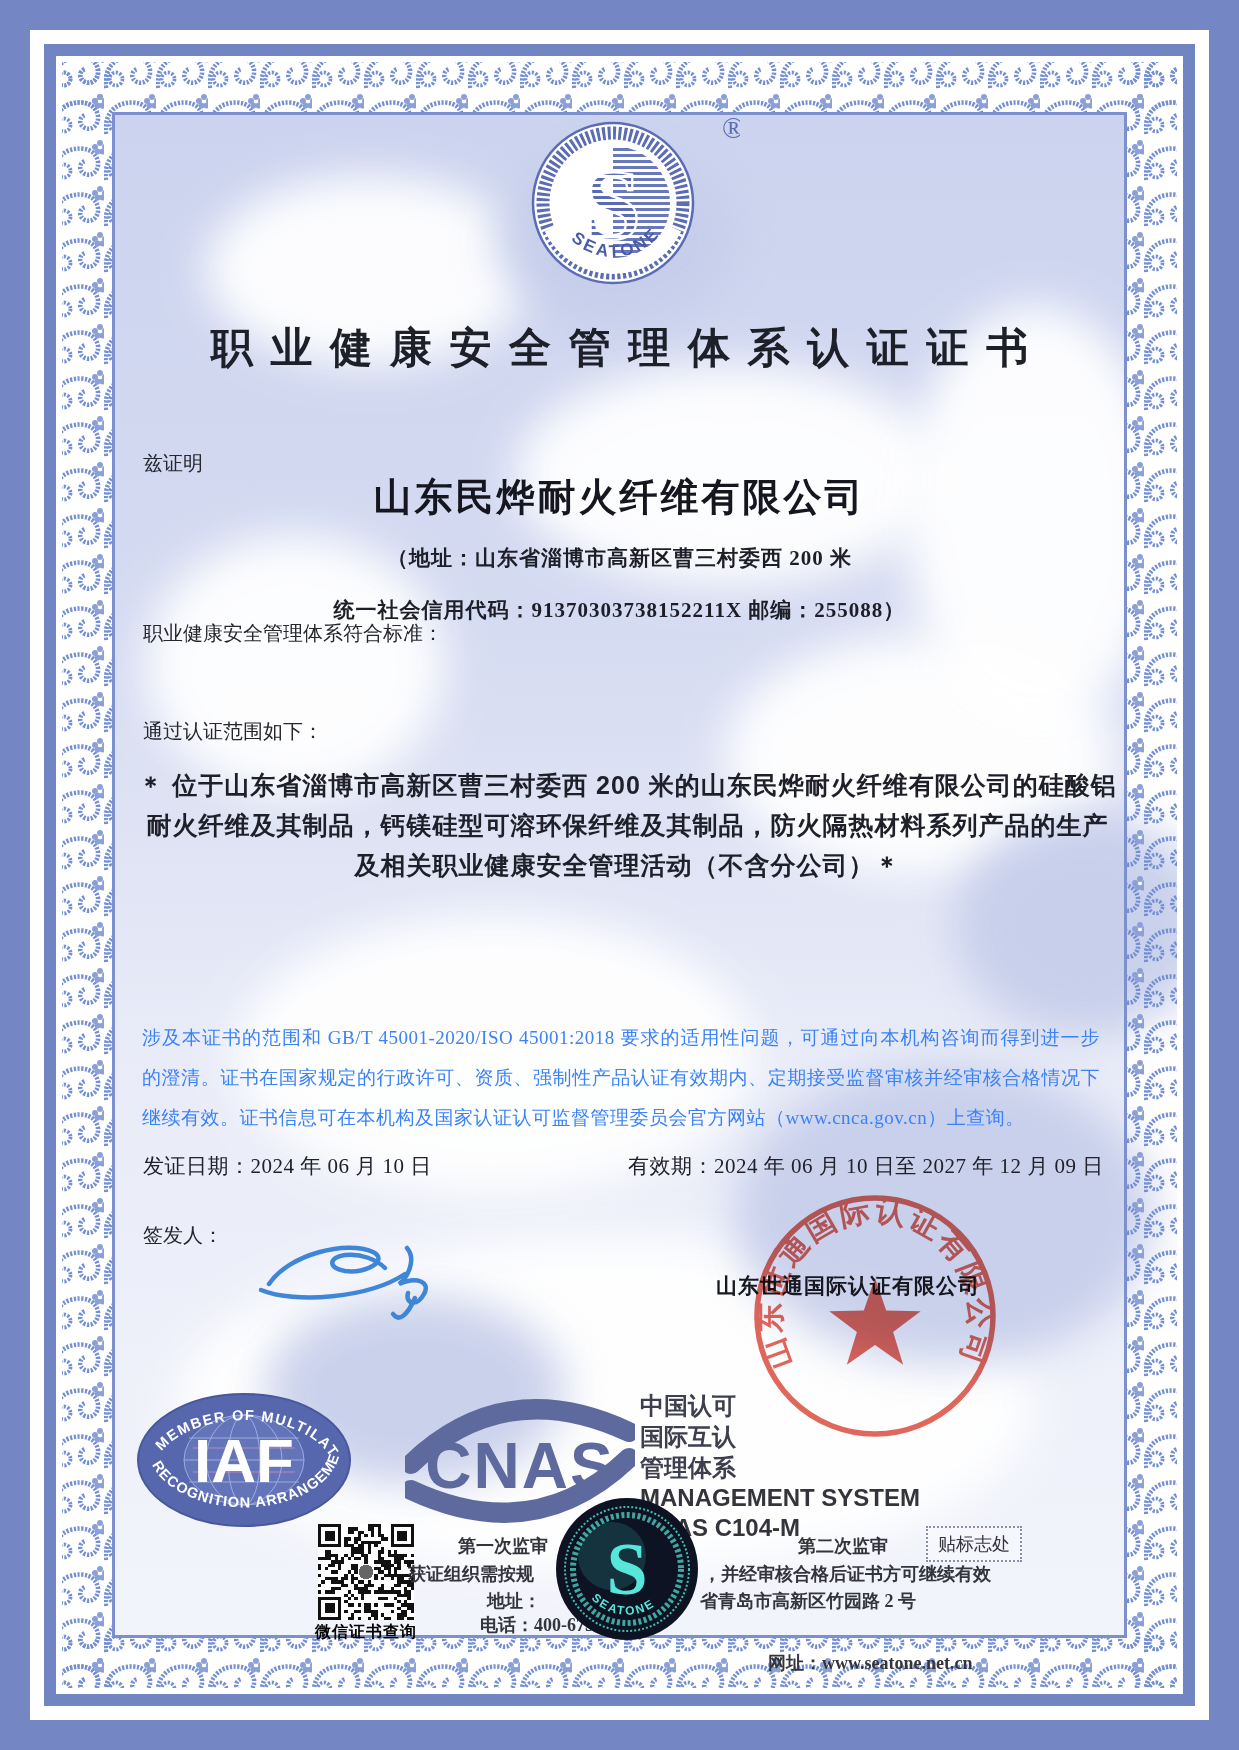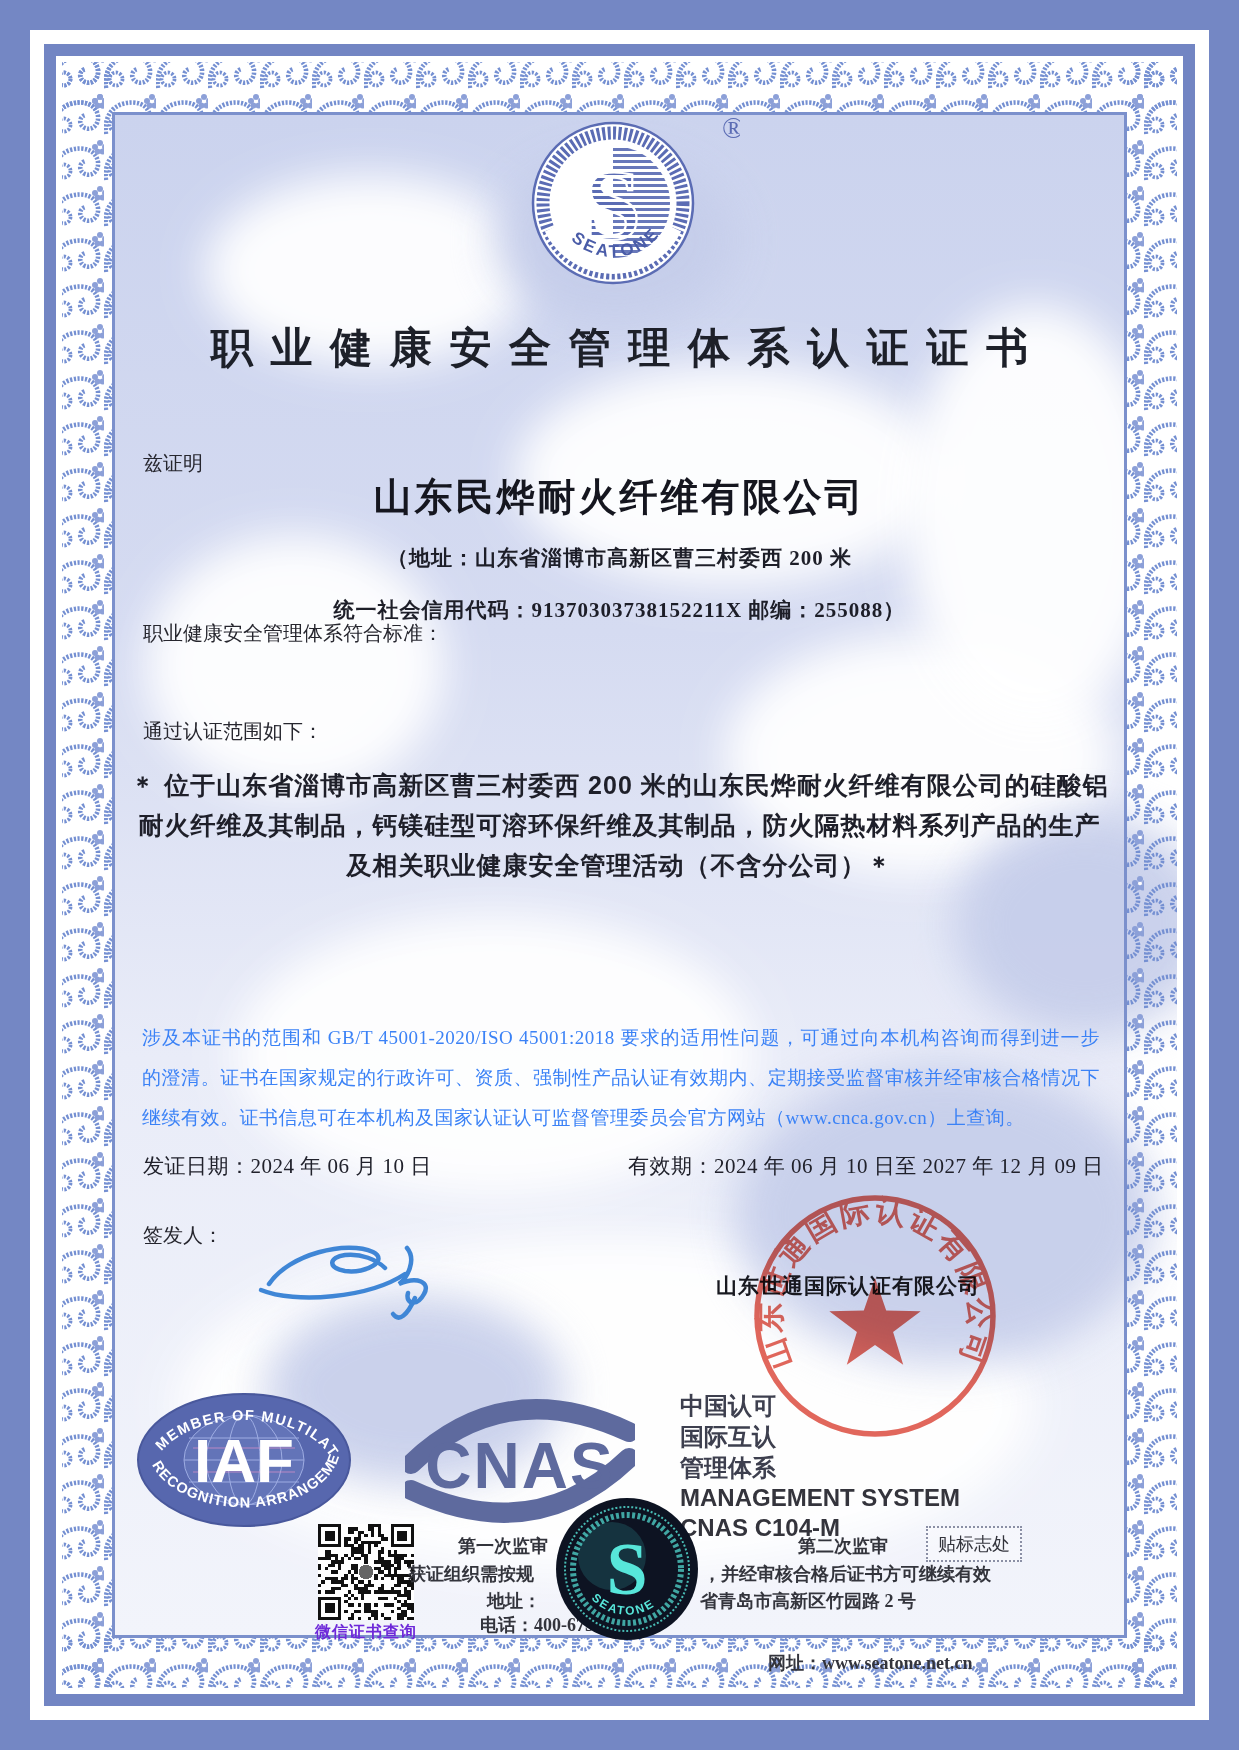--- a/index.html
+++ b/index.html
@@ -28,21 +28,21 @@
   .standard{font-size:37px;font-weight:600;font-family:"Liberation Sans",sans-serif;color:#2e2e36;letter-spacing:1px;}
   .scope{font-size:25px;font-weight:bold;font-family:"Liberation Sans",sans-serif;
          color:#1e1f29;line-height:40px;letter-spacing:1px;}
   .fine{font-size:19px;line-height:40px;text-align:justify;color:#3b82f6;letter-spacing:.5px;}
   .dateline{font-size:21px;color:#20212b;letter-spacing:.5px;}
   .issuer-black{font-size:21px;font-weight:600;color:#17181f;letter-spacing:1px;}
   .accr-cn{font-size:24px;font-weight:bold;font-family:"Liberation Sans",sans-serif;color:#3d3f4e;line-height:31px;}
   .accr-en{font-size:24px;font-weight:bold;font-family:Liberation Sans, sans-serif;color:#34343c;line-height:30px;}
   .foot{font-size:18px;font-weight:600;color:#33343c;}
   .sticker-box{border:2px dotted #8a8fa5;padding:4px 10px;font-size:18px;font-weight:400;color:#33343c;background:rgba(255,255,255,.35);}
-  .qr-caption{font-size:16px;font-weight:600;color:#6d28d9;letter-spacing:1px;}
+  .qr-caption{font-size:16px;font-weight:600;color:#000000;letter-spacing:1px;}
   .stampwrap{mix-blend-mode:multiply;}
 </style>
 </head>
 <body>
 
 <div class="page">
 
   <div class="inner-bg">
     <div class="blob w" style="left:90px;top:60px;width:330px;height:190px;"></div>
     <div class="blob w" style="left:400px;top:250px;width:430px;height:220px;"></div>
@@ -111,21 +111,21 @@
   <div class="abs small-label" style="left:143px;top:450px;">兹证明</div>
 
   <div class="abs ctr company" style="top:472px;">山东民烨耐火纤维有限公司</div>
 
   <div class="abs ctr addr" style="top:544px;">（地址：山东省淄博市高新区曹三村委西 200 米</div>
   <div class="abs ctr addr" style="top:596px;">统一社会信用代码：91370303738152211X 邮编：255088）</div>
 
   <div class="abs small-label" style="left:143px;top:620px;">职业健康安全管理体系符合标准：</div>
 
   <div class="abs small-label" style="left:143px;top:718px;">通过认证范围如下：</div>
-  <div class="abs ctr scope" style="top:765px;">
+  <div class="abs ctr scope" style="top:765px;padding-left:8px;">
     <div>＊ 位于山东省淄博市高新区曹三村委西 200 米的山东民烨耐火纤维有限公司的硅酸铝</div>
     <div>耐火纤维及其制品，钙镁硅型可溶环保纤维及其制品，防火隔热材料系列产品的生产</div>
     <div>及相关职业健康安全管理活动（不含分公司）＊</div>
   </div>
 
   <div class="abs fine" style="left:142px;top:1018px;width:958px;">涉及本证书的范围和 GB/T 45001-2020/ISO 45001:2018 要求的适用性问题，可通过向本机构咨询而得到进一步的澄清。证书在国家规定的行政许可、资质、强制性产品认证有效期内、定期接受监督审核并经审核合格情况下继续有效。证书信息可在本机构及国家认证认可监督管理委员会官方网站（www.cnca.gov.cn）上查询。</div>
 
   <div class="abs dateline" style="left:143px;top:1152px;">
     <span>发证日期：</span><span>2024 年 06 月 10 日</span>
   </div>
@@ -186,21 +186,21 @@
   </div>
 
   <div class="abs" style="left:405px;top:1392px;">
     <svg width="230" height="138" viewBox="0 0 230 138">
       <path d="M6,72 Q100,-18 224,40" fill="none" stroke="#5e6a9e" stroke-width="20" stroke-linecap="round"></path>
       <path d="M224,66 Q130,156 6,98" fill="none" stroke="#5e6a9e" stroke-width="20" stroke-linecap="round"></path>
       <text x="115" y="96" text-anchor="middle" font-size="64" font-weight="bold" fill="#5e6a9e" font-family="Liberation Sans,sans-serif" letter-spacing="2">CNAS</text>
     </svg>
   </div>
 
-  <div class="abs" style="left:640px;top:1390px;margin-left:40px;">
+  <div class="abs" style="left:640px;top:1390px;">
     <div class="accr-cn">中国认可</div>
     <div class="accr-cn">国际互认</div>
     <div class="accr-cn">管理体系</div>
     <div class="accr-en">MANAGEMENT SYSTEM</div>
     <div class="accr-en">CNAS C104-M</div>
   </div>
 
   <div class="abs" style="left:318px;top:1524px;">
     <svg id="qr" width="96" height="96" viewBox="0 0 29 29" shape-rendering="crispEdges">
         <rect x="0" y="0" width="29" height="29" fill="#ffffff"></rect>

